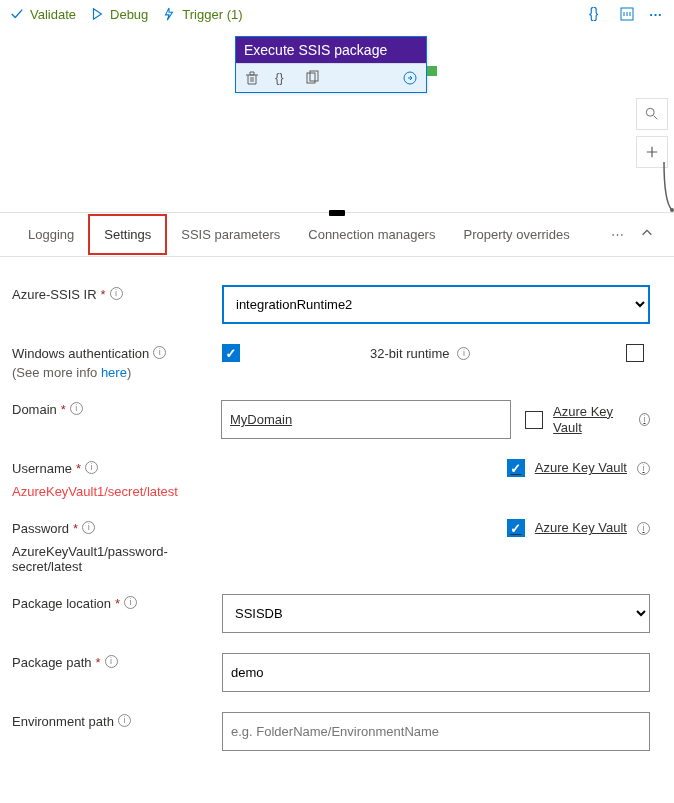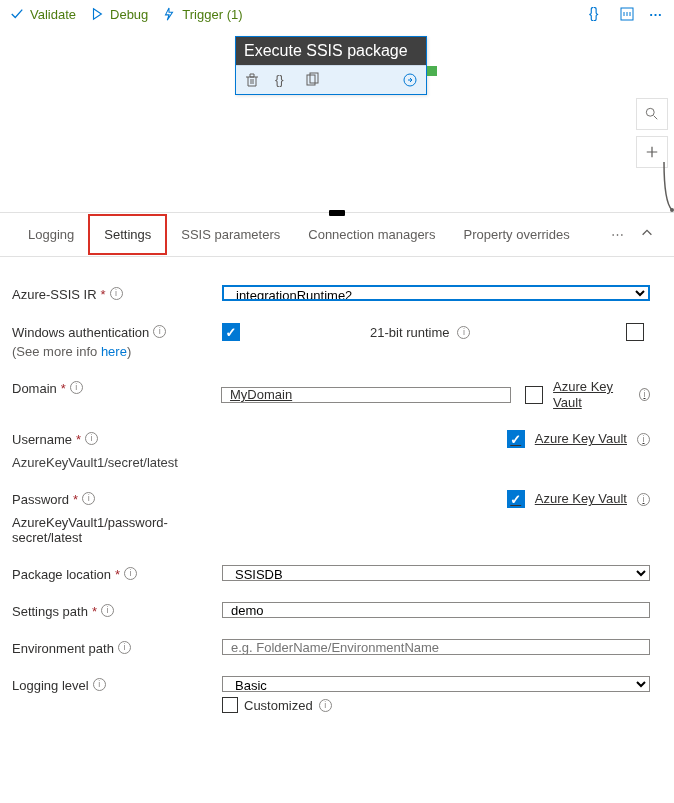--- a/index.html
+++ b/index.html
@@ -5,21 +5,21 @@
 * { box-sizing: border-box; margin: 0; padding: 0; }
 body { font-family: "Segoe UI", Arial, sans-serif; font-size: 13px; color: #323130; background: #fff; width: 674px; }
 .toolbar { display: flex; align-items: center; padding: 6px 10px; gap: 14px; }
 .toolbar-item { display: flex; align-items: center; gap: 6px; cursor: pointer; color: #4d7c0f; }
 .toolbar-item svg { width: 14px; height: 14px; }
 .toolbar-spacer { flex: 1; }
 .toolbar-icon { width: 16px; height: 16px; color: #0078d4; cursor: pointer; }
 .ellipsis { color: #0078d4; letter-spacing: 2px; font-weight: bold; cursor: pointer; }
 .canvas { position: relative; height: 185px; border-bottom: 1px solid #e1e1e1; }
 .activity { position: absolute; left: 235px; top: 8px; width: 192px; border: 1px solid #0078d4; background: #fff; box-shadow: 1px 1px 3px rgba(0,0,0,0.12); }
-.activity-header { background: #404040; color: #fff; padding: 5px 8px; font-size: 16px; }
+.activity-header { background: #4c1d95; color: #fff; padding: 5px 8px; font-size: 14px; }
 .activity-body { background: #e5f1fb; padding: 12px 10px; display: flex; align-items: center; gap: 10px; }
 .activity-body .act-icon { width: 26px; height: 26px; border: 1px solid #8fbb8f; background: #fff; display: flex; align-items: center; justify-content: center; font-size: 14px; }
 .activity-name { font-size: 14px; }
 .activity-footer { background: #e5f1fb; border-top: 1px solid #cddceb; padding: 6px 8px; display: flex; align-items: center; gap: 14px; }
 .activity-footer .foot-icon { width: 16px; height: 16px; color: #605e5c; cursor: pointer; }
 .activity-footer .spacer { flex: 1; }
 .connector { position: absolute; left: 427px; top: 38px; width: 10px; height: 10px; background: #4caf50; }
 .side-tools { position: absolute; right: 6px; top: 70px; display: flex; flex-direction: column; gap: 6px; }
 .side-tool { width: 32px; height: 32px; border: 1px solid #e1e1e1; display: flex; align-items: center; justify-content: center; background: #fff; cursor: pointer; }
 .grip { position: absolute; left: 50%; bottom: -4px; transform: translateX(-50%); width: 16px; height: 6px; background: #000; border-radius: 1px; }
@@ -31,21 +31,21 @@
 .tab-ellipsis { color: #605e5c; padding: 0 10px; cursor: pointer; }
 .chev { color: #605e5c; cursor: pointer; padding: 0 6px; }
 .pane { position: relative; padding: 16px 24px 16px 12px; height: 500px; overflow-y: scroll; }
 .row { display: flex; align-items: flex-start; padding: 12px 0 8px; }
 .lbl { width: 210px; display: flex; align-items: flex-start; gap: 4px; flex-wrap: wrap; font-size: 13px; color: #323130; padding-top: 2px; }
 .lbl .req { color: #a4262c; }
 .info-icon { width: 13px; height: 13px; border: 1px solid #8a8886; border-radius: 50%; display: inline-flex; align-items: center; justify-content: center; font-size: 9px; color: #8a8886; line-height: 1; }
 .sub { font-size: 13px; color: #605e5c; width: 100%; }
 .sub a { color: #0078d4; text-decoration: none; }
 .field { flex: 1; }
-select, input[type=text] { width: 100%; height: 16px; border: 1px solid #8a8886; padding: 0 8px; font-size: 13px; font-family: inherit; background: #fff; }
+select, input[type=text] { width: 100%; height: 39px; border: 1px solid #8a8886; padding: 0 8px; font-size: 13px; font-family: inherit; background: #fff; }
 select.blue { border: 2px solid #0078d4; outline: none; }
 input.light { color: #323130; }
 .inline-text { font-size: 13px; padding-top: 4px; }
 .cb { width: 18px; height: 18px; cursor: pointer; border: 1px solid #323130; display: inline-flex; align-items: center; justify-content: center; background: #fff; flex-shrink: 0; }
 .cb.checked { background: #0078d4; border-color: #0078d4; color: #fff; }
 .cb.checked::after { content: "✓"; font-size: 13px; font-weight: bold; }
 .right-cb-label { font-size: 13px; line-height: 1.2; }
 .narrow-input { width: 330px !important; text-decoration: underline; }
 .runtime-row { display: flex; align-items: center; flex: 1; gap: 60px; }
 .akv-col { display: flex; align-items: center; gap: 10px; margin-left: auto; text-decoration: underline; }
@@ -155,21 +155,21 @@
 
   <div class="row">
     <div class="lbl">
       <span>Windows authentication</span>
         <span class="info-icon">i</span>
       <span class="sub"><span>(See more info </span><a href="#">here</a><span>)</span></span>
     </div>
     <div class="runtime-row">
       <span class="cb checked"></span>
       <div style="display:flex;align-items:center;gap:8px;margin-left:70px">
-        <span>21-bit runtime</span>
+        <span>32-bit runtime</span>
         <span class="info-icon">i</span>
       </div>
       <span class="cb" style="margin-left:auto;margin-right:6px"></span>
     </div>
   </div>
 
   <div class="row">
     <div class="lbl">
       <span>Domain</span>
         <span class="req">*</span>
@@ -183,21 +183,21 @@
         <span class="info-icon">i</span>
       </div>
     </div>
   </div>
 
   <div class="row">
     <div class="lbl">
       <span>Username</span>
         <span class="req">*</span>
         <span class="info-icon">i</span>
-      <span class="sub inline-text" style="color:#404040">AzureKeyVault1/secret/latest</span>
+      <span class="sub inline-text" style="color:#ef4444">AzureKeyVault1/secret/latest</span>
     </div>
     <div class="field" style="display:flex;align-items:center">
       <div class="akv-col">
         <span class="cb checked"></span>
         <span class="right-cb-label">Azure Key Vault</span>
         <span class="info-icon">i</span>
       </div>
     </div>
   </div>
 
@@ -223,21 +223,21 @@
         <span class="req">*</span>
         <span class="info-icon">i</span>
     </div>
     <div class="field">
       <select><option>SSISDB</option></select>
     </div>
   </div>
 
   <div class="row">
     <div class="lbl">
-      <span>Settings path</span>
+      <span>Package path</span>
         <span class="req">*</span>
         <span class="info-icon">i</span>
     </div>
     <div class="field">
       <input type="text" value="demo" style="">
     </div>
   </div>
 
   <div class="row">
     <div class="lbl">

